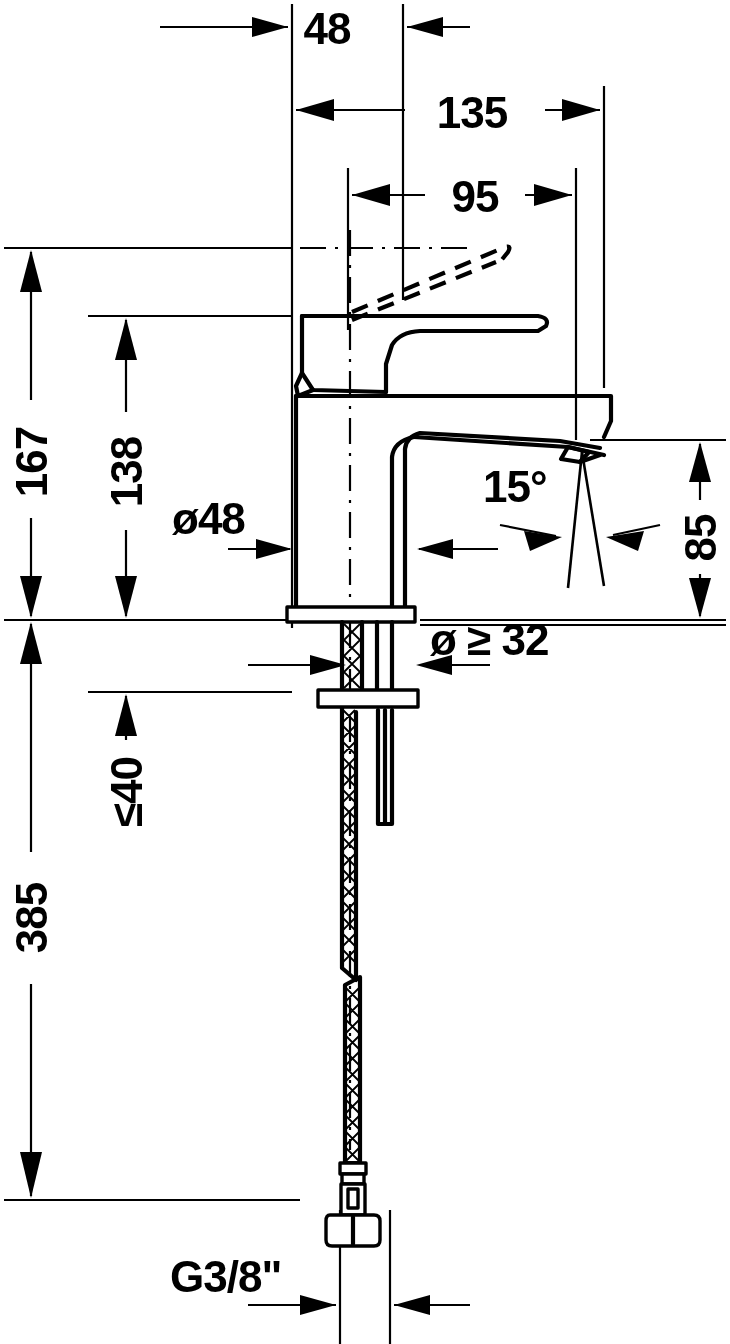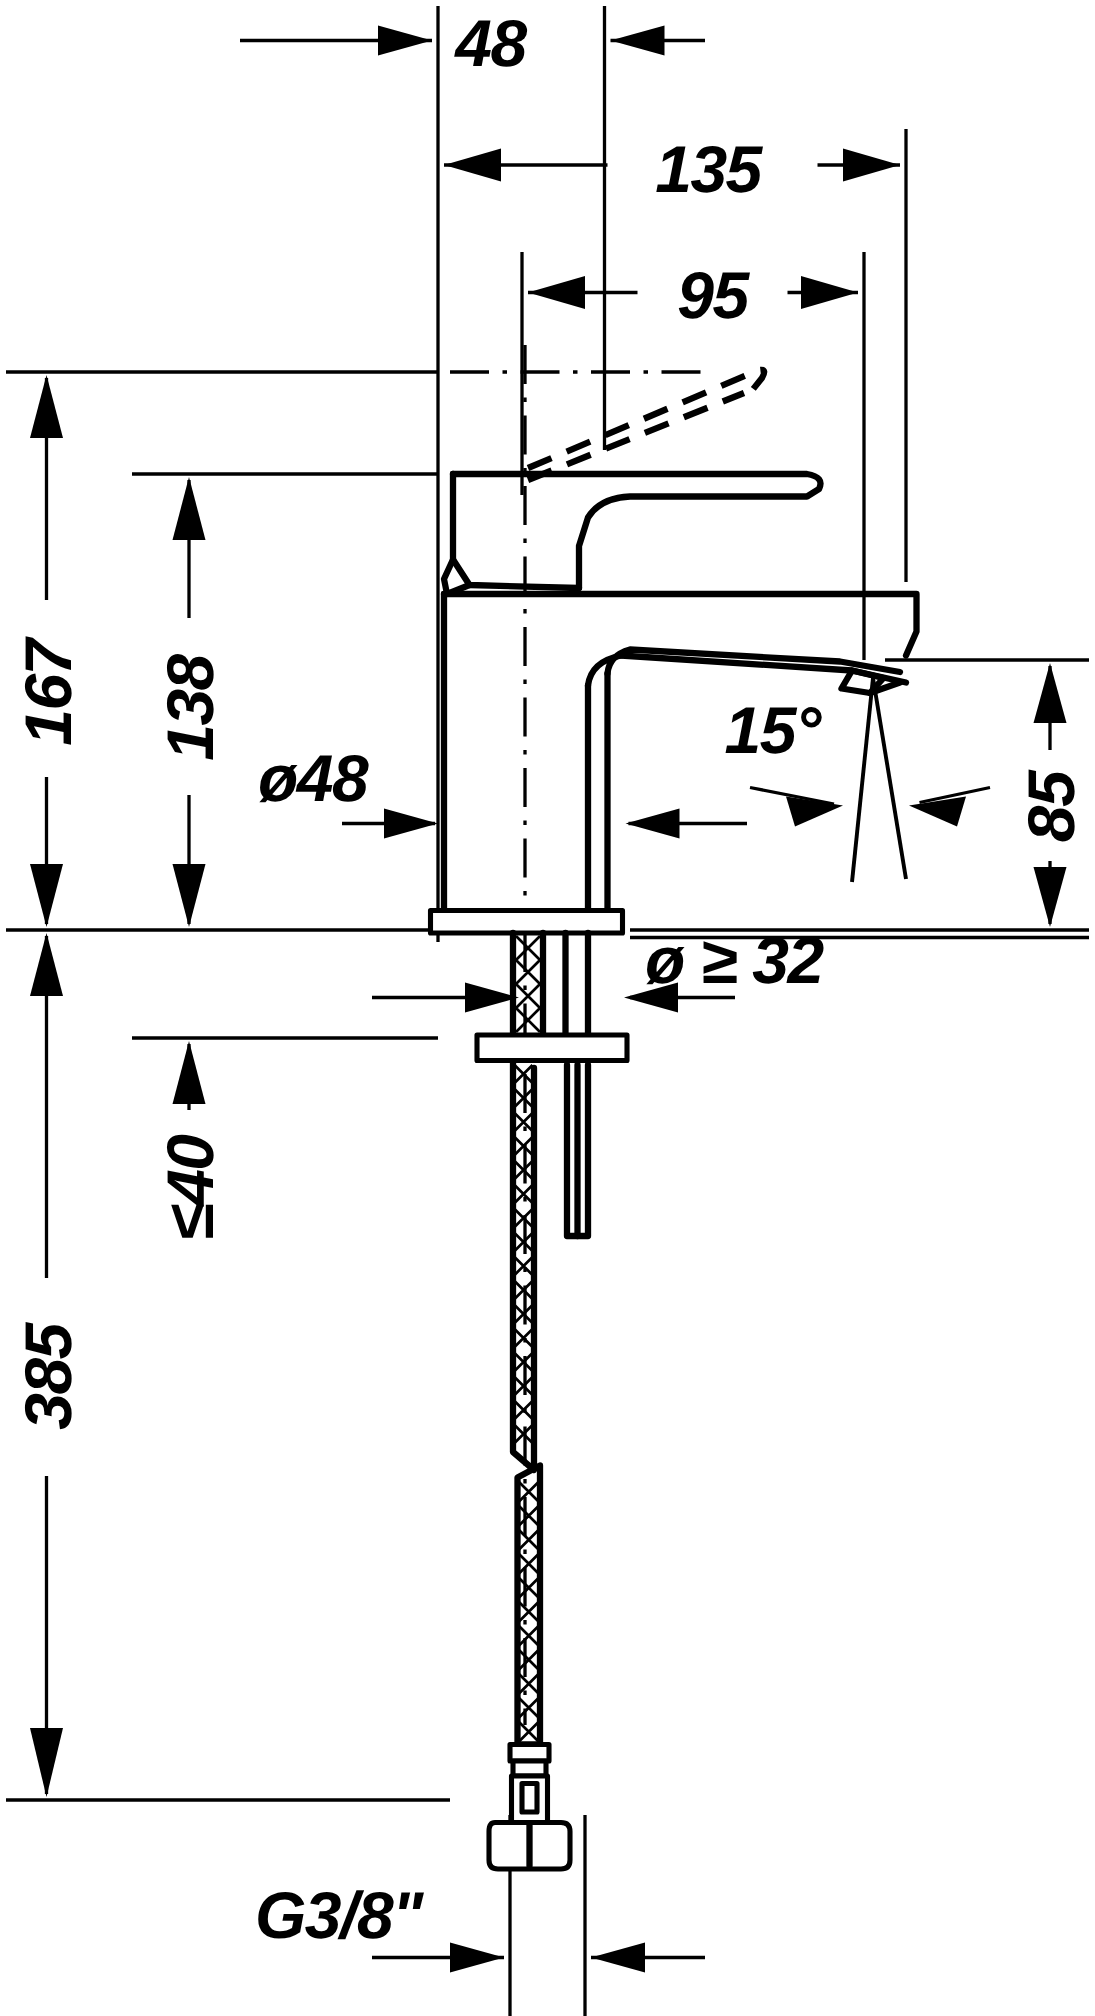--- a/index.html
+++ b/index.html
@@ -7,21 +7,20 @@
     padding: 0;
     background: #ffffff;
   }
   #sheet {
     position: relative;
     width: 730px;
     height: 1344px;
     background: #ffffff;
     overflow: hidden;
     font-family: "Liberation Sans", sans-serif;
-    font-style: italic;
   }
   #sheet svg {
     position: absolute;
     top: 0;
     left: 0;
     width: 730px;
     height: 1344px;
     display: block;
   }
   .dimtext {

